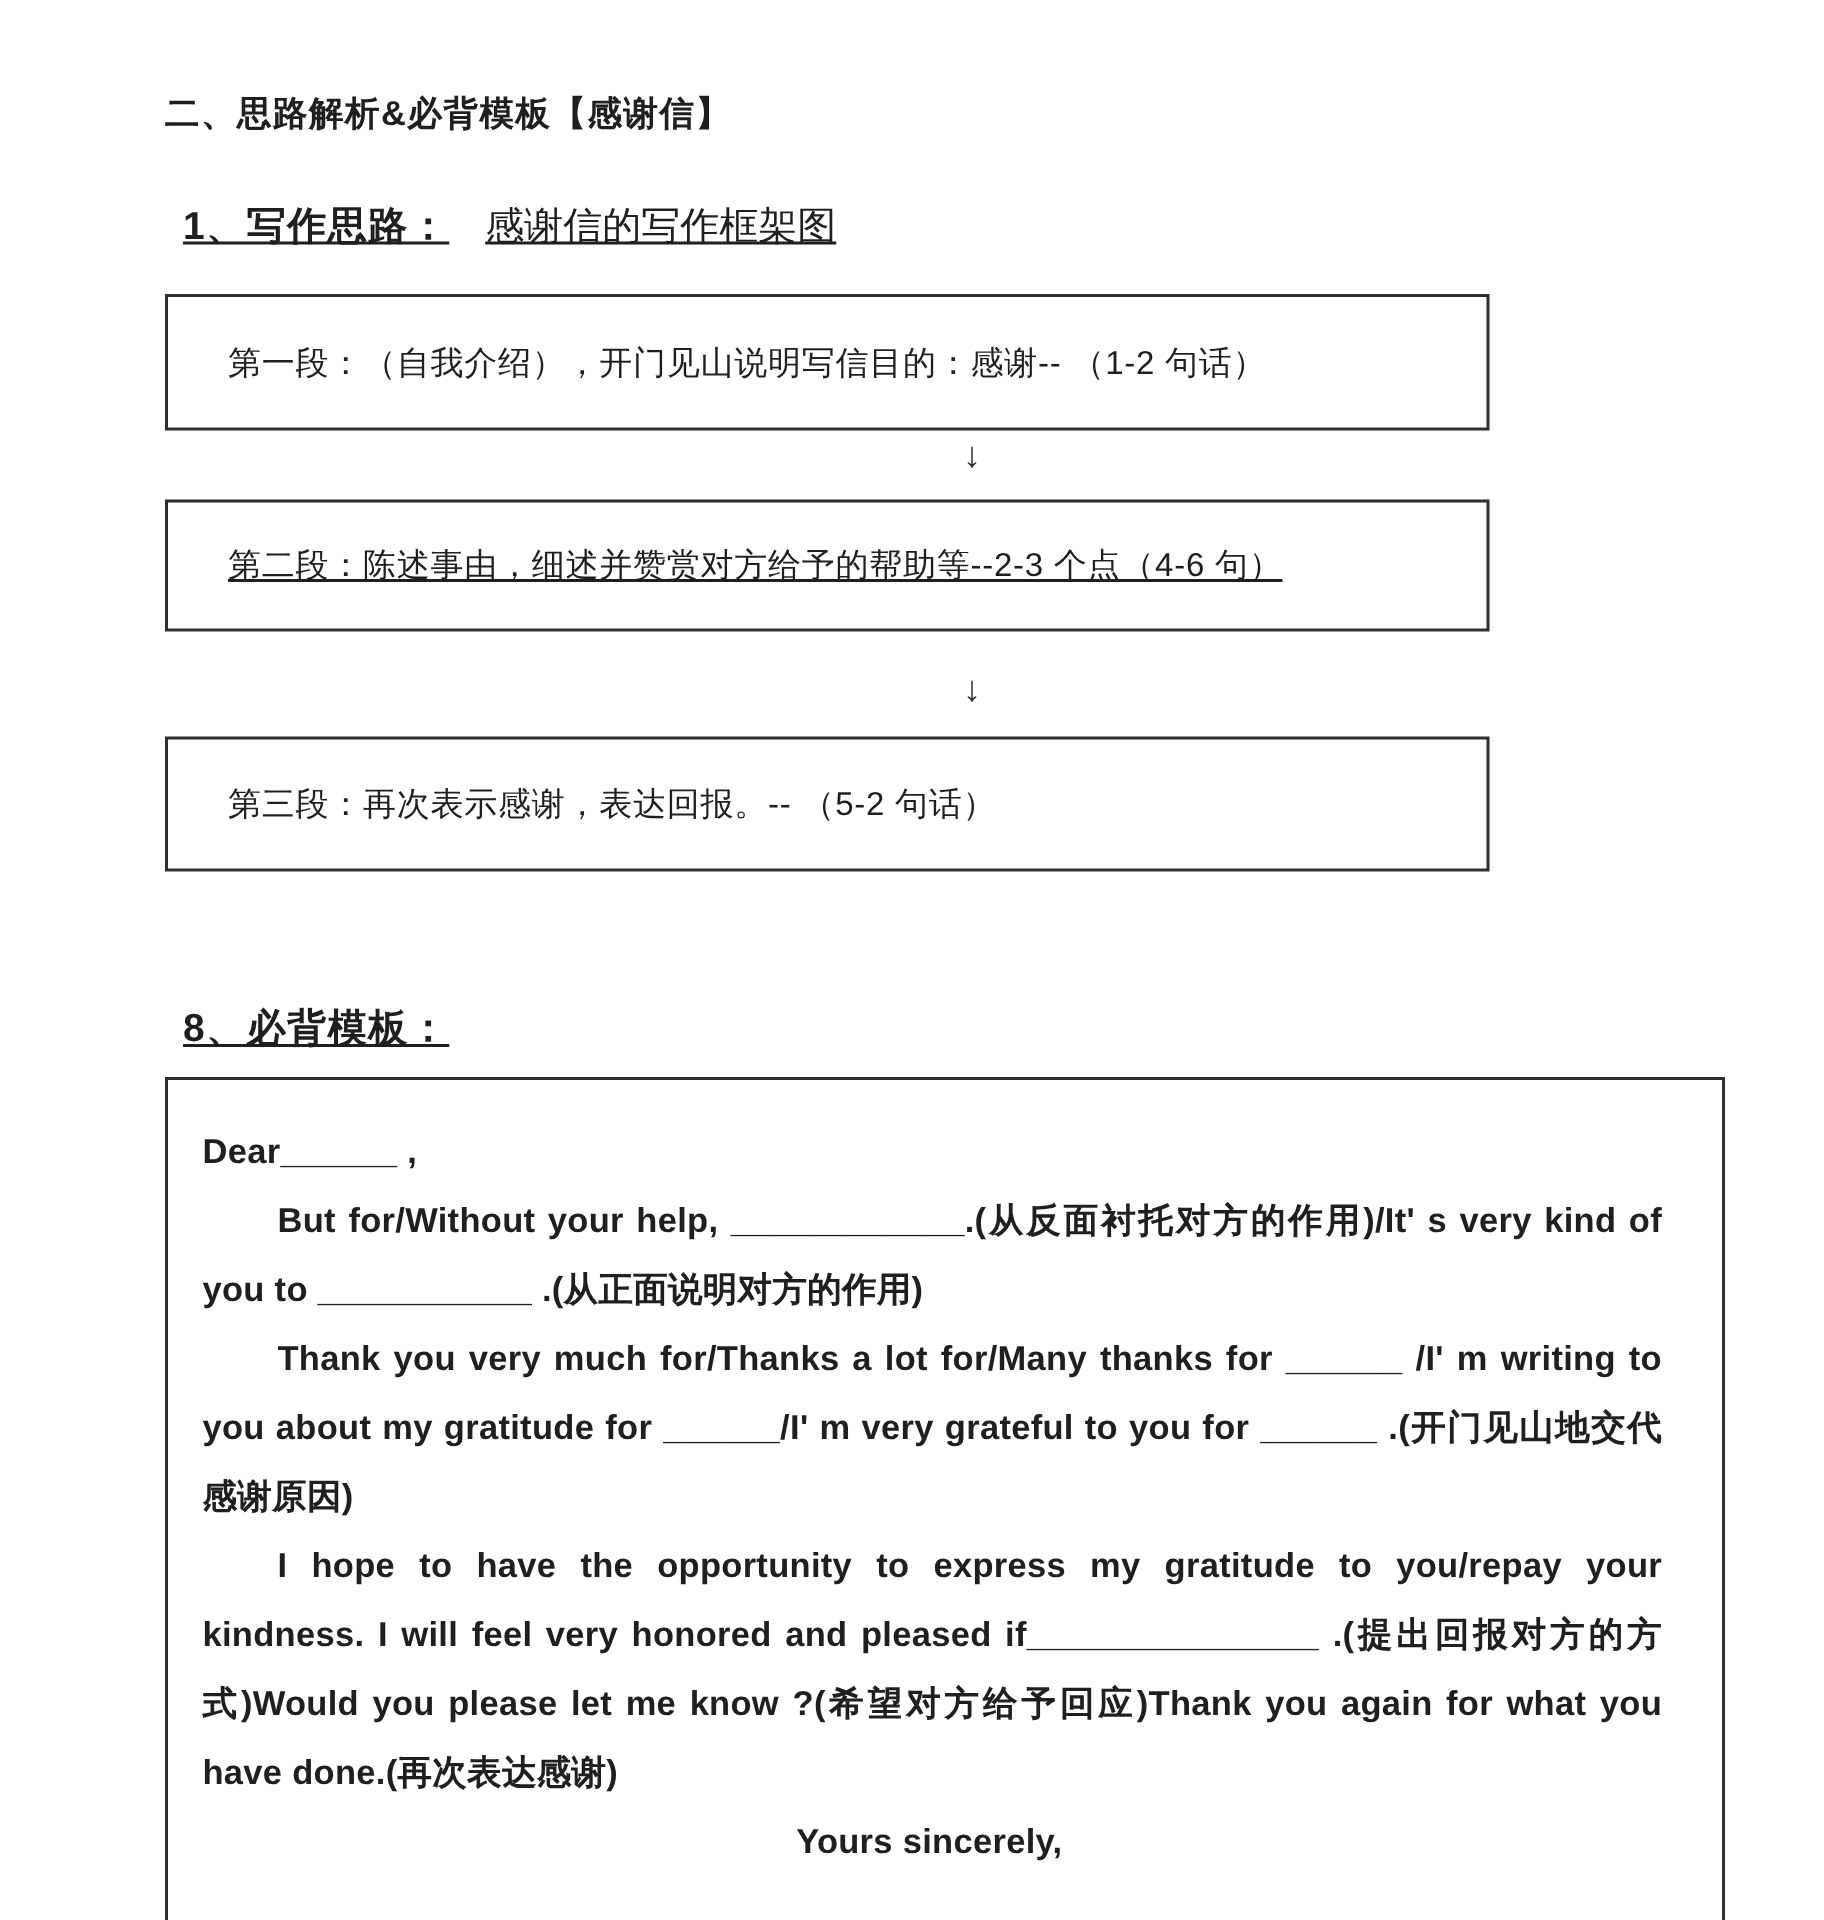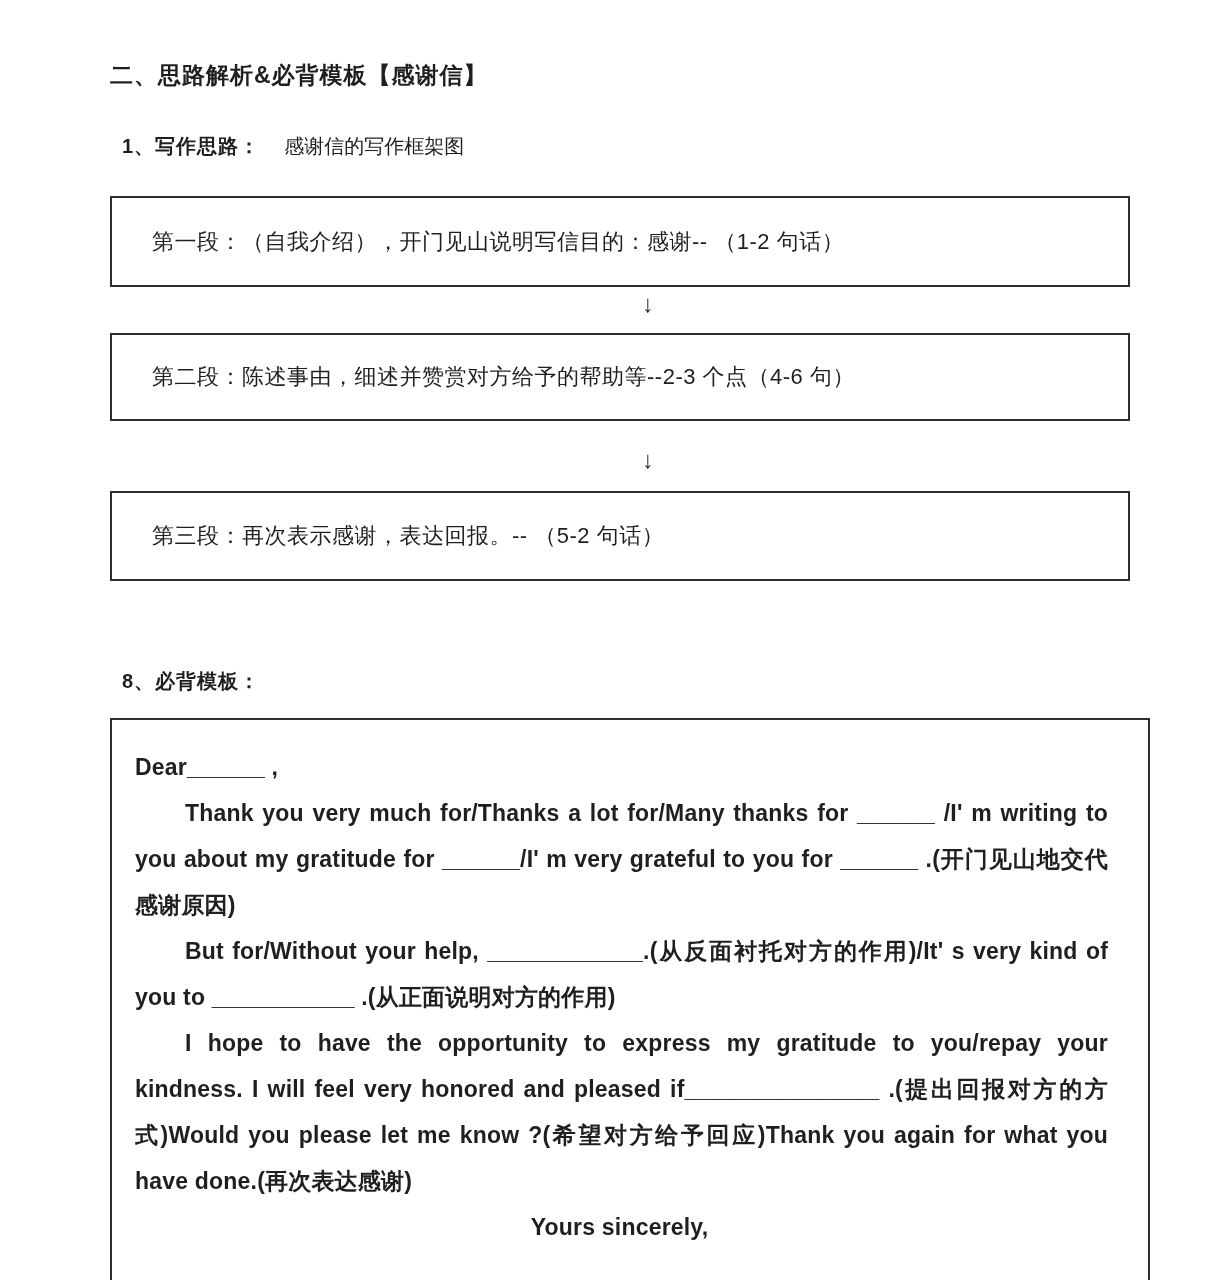--- a/index.html
+++ b/index.html
@@ -10,36 +10,36 @@
     color:#1f1f1f;
   }
   .page { position:absolute; inset:0; background:#fff; }
 
   .doc-title{
     position:absolute; left:62px; top:12px;
     font-size:23px; font-weight:700; letter-spacing:1px;
   }
 
   .sec-head{
-    position:absolute; left:62px; font-size:20px;
+    position:absolute; left:62px; font-size:26px;text-decoration:underline;
   }
   .sec-head .lbl{ font-weight:700; letter-spacing:1px; }
   .sec-head .desc{ font-weight:400; }
   #sec1-head{ top:85px; }
   #sec2-head{ top:620px; }
 
   .flow-box{
-    position:absolute; left:62px; width:1020px;
+    position:absolute; left:62px; width:883px;
     border:2px solid #2e2e2e; background:#fff;
     display:flex; align-items:center;
     padding:0 24px 0 28px;
     font-size:22px; letter-spacing:0.5px;
   }
   #flow-box-1{ top:148px; height:91px; }
-  #flow-box-2{ top:285px; height:88px; }
+  #flow-box-2{ top:285px; height:88px;text-decoration:underline; }
   #flow-box-3{ top:443px; height:90px; }
 
   .flow-arrow{
     position:absolute; left:62px; width:1076px;
     text-align:center; font-size:24px; color:#2e2e2e;
   }
   #arrow-1{ top:242px; }
   #arrow-2{ top:398px; }
 
   .template-box{
@@ -80,20 +80,20 @@
   <div class="flow-box" id="flow-box-3">
     <span>第三段：再次表示感谢，表达回报。-- （5-2 句话）</span>
   </div>
 
   <div class="sec-head" id="sec2-head">
     <span class="lbl">8、必背模板：</span>
   </div>
 
   <div class="template-box">
     <p>Dear______ ,</p>
+    <p class="indent">But for/Without your help, ____________.(从反面衬托对方的作用)/It' s very kind of you to ___________ .(从正面说明对方的作用)</p>
     <p class="indent">Thank you very much for/Thanks a lot for/Many thanks for ______ /I' m writing to you about my gratitude for  ______/I' m very grateful to you for  ______ .(开门见山地交代感谢原因)</p>
-    <p class="indent">But for/Without your help, ____________.(从反面衬托对方的作用)/It' s very kind of you to ___________ .(从正面说明对方的作用)</p>
     <p class="indent">I hope to have the opportunity to express my gratitude to you/repay your kindness. I will feel very honored and pleased if_______________ .(提出回报对方的方式)Would you please let me know ?(希望对方给予回应)Thank you again for what you have done.(再次表达感谢)</p>
     <p class="closing">Yours sincerely,</p>
     <p class="signature">_________</p>
   </div>
 
 </div>
 
 </body></html>

